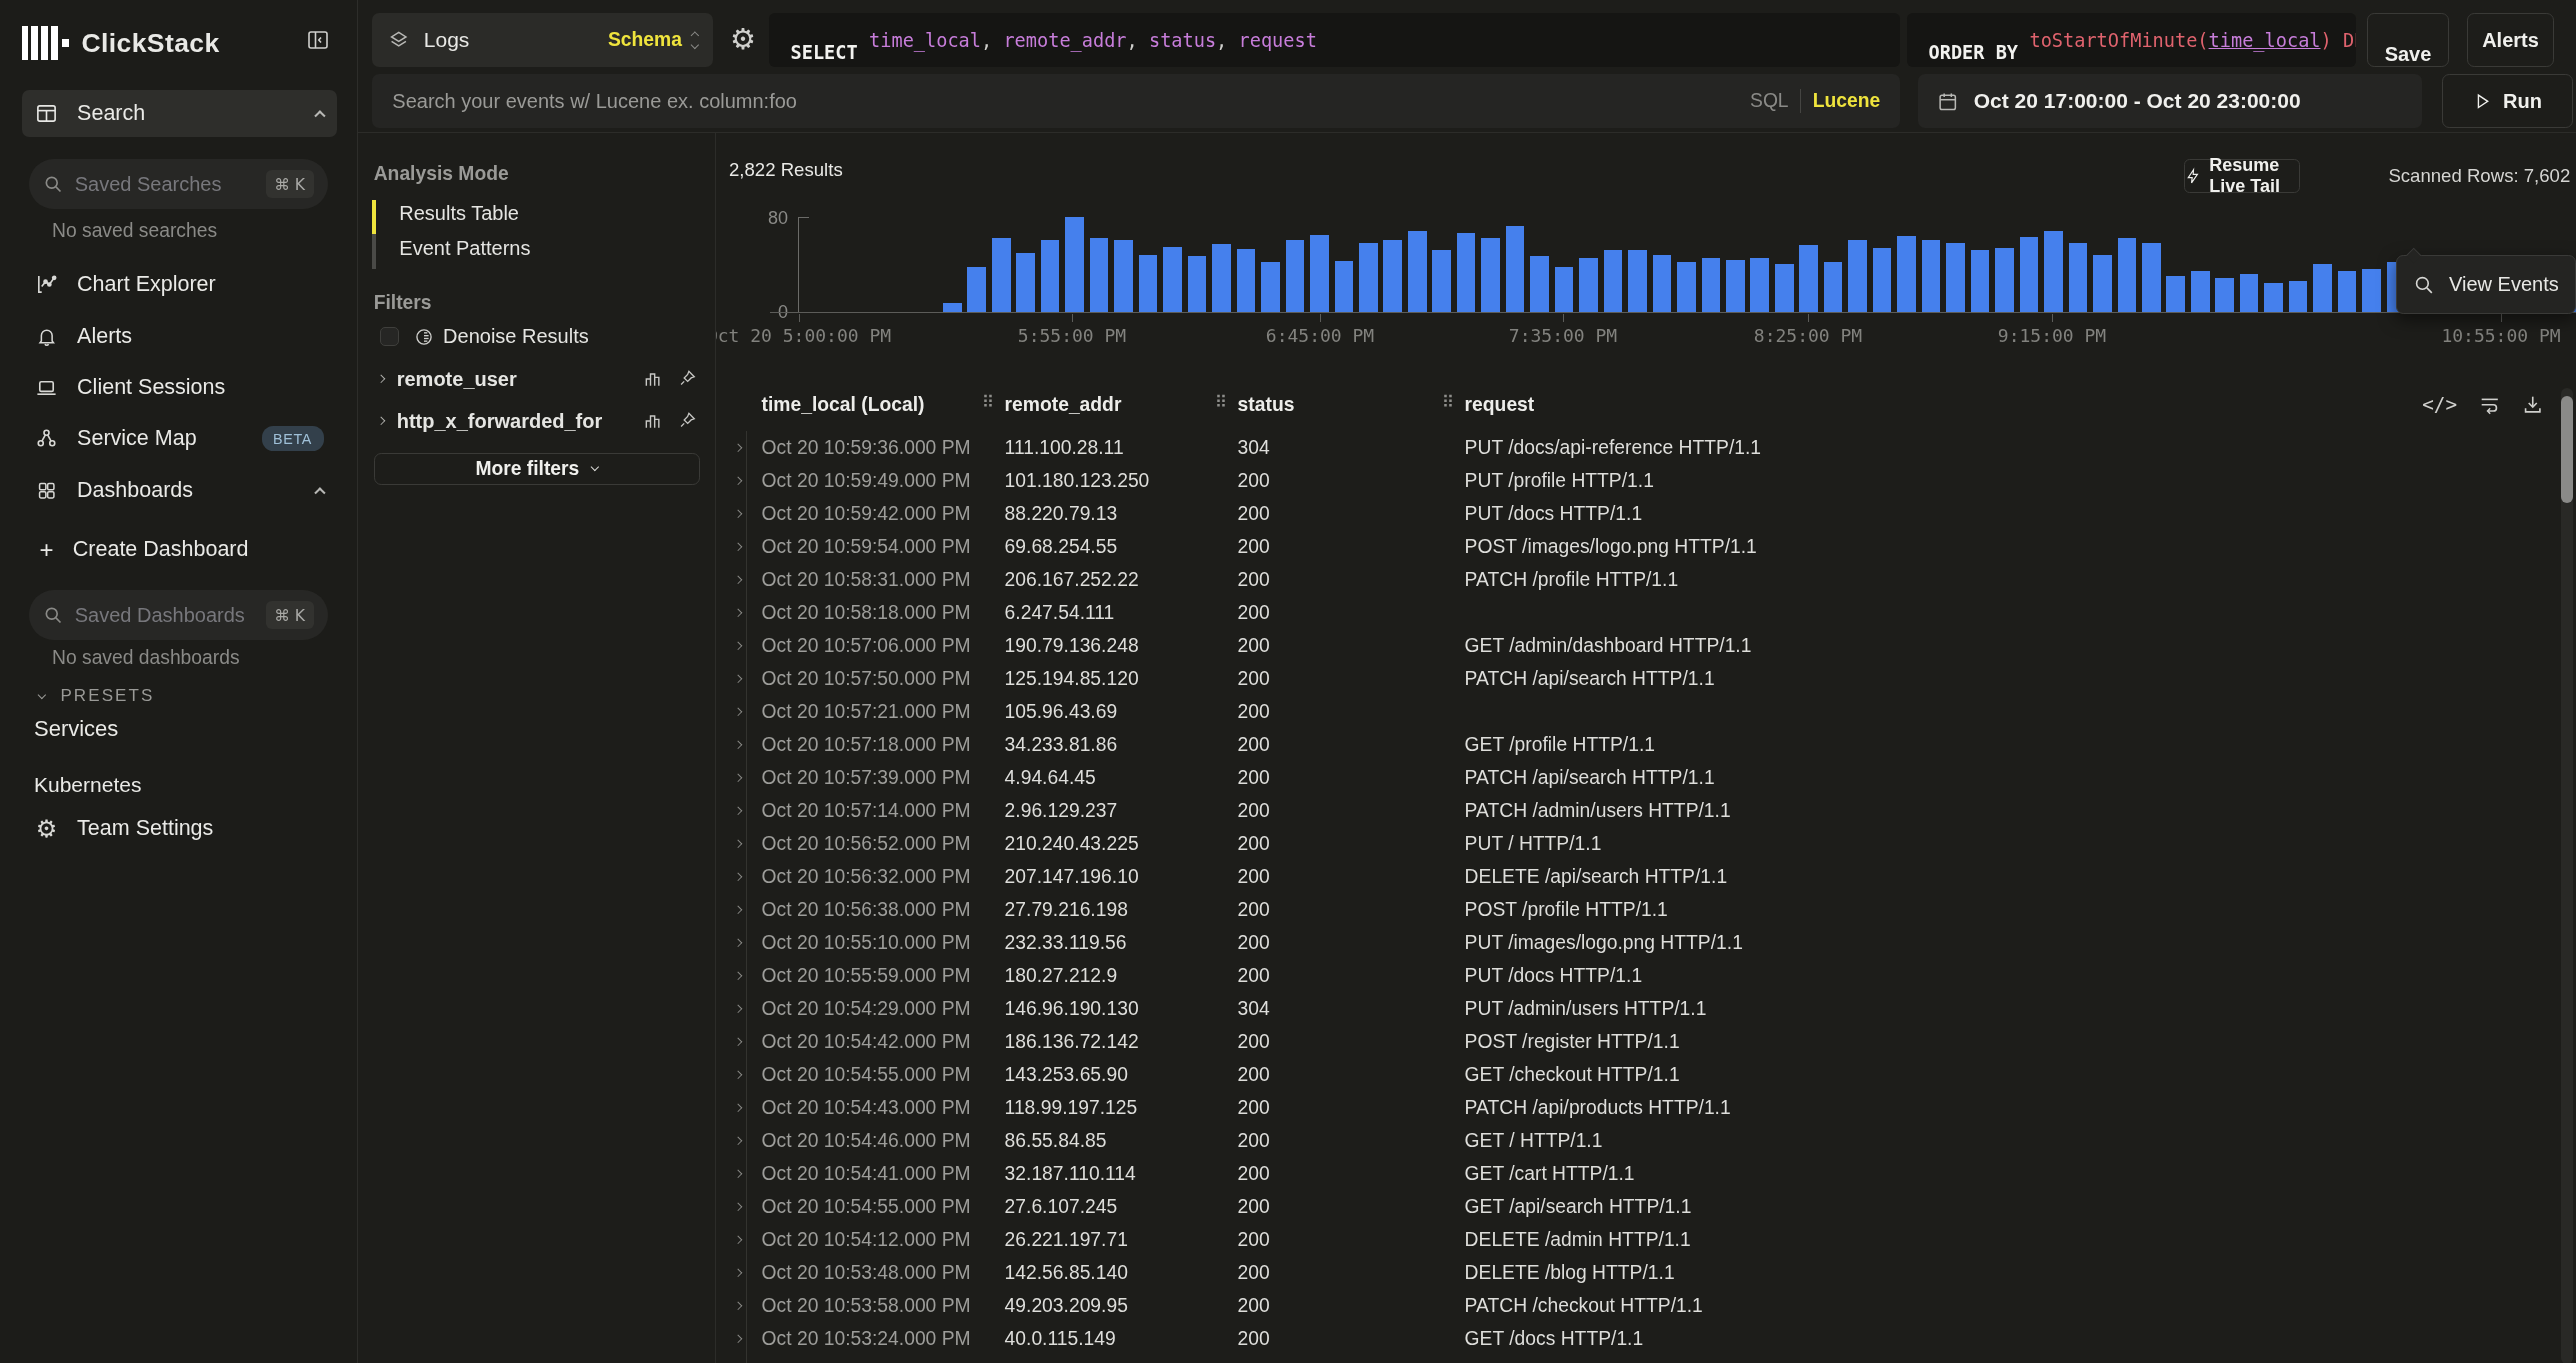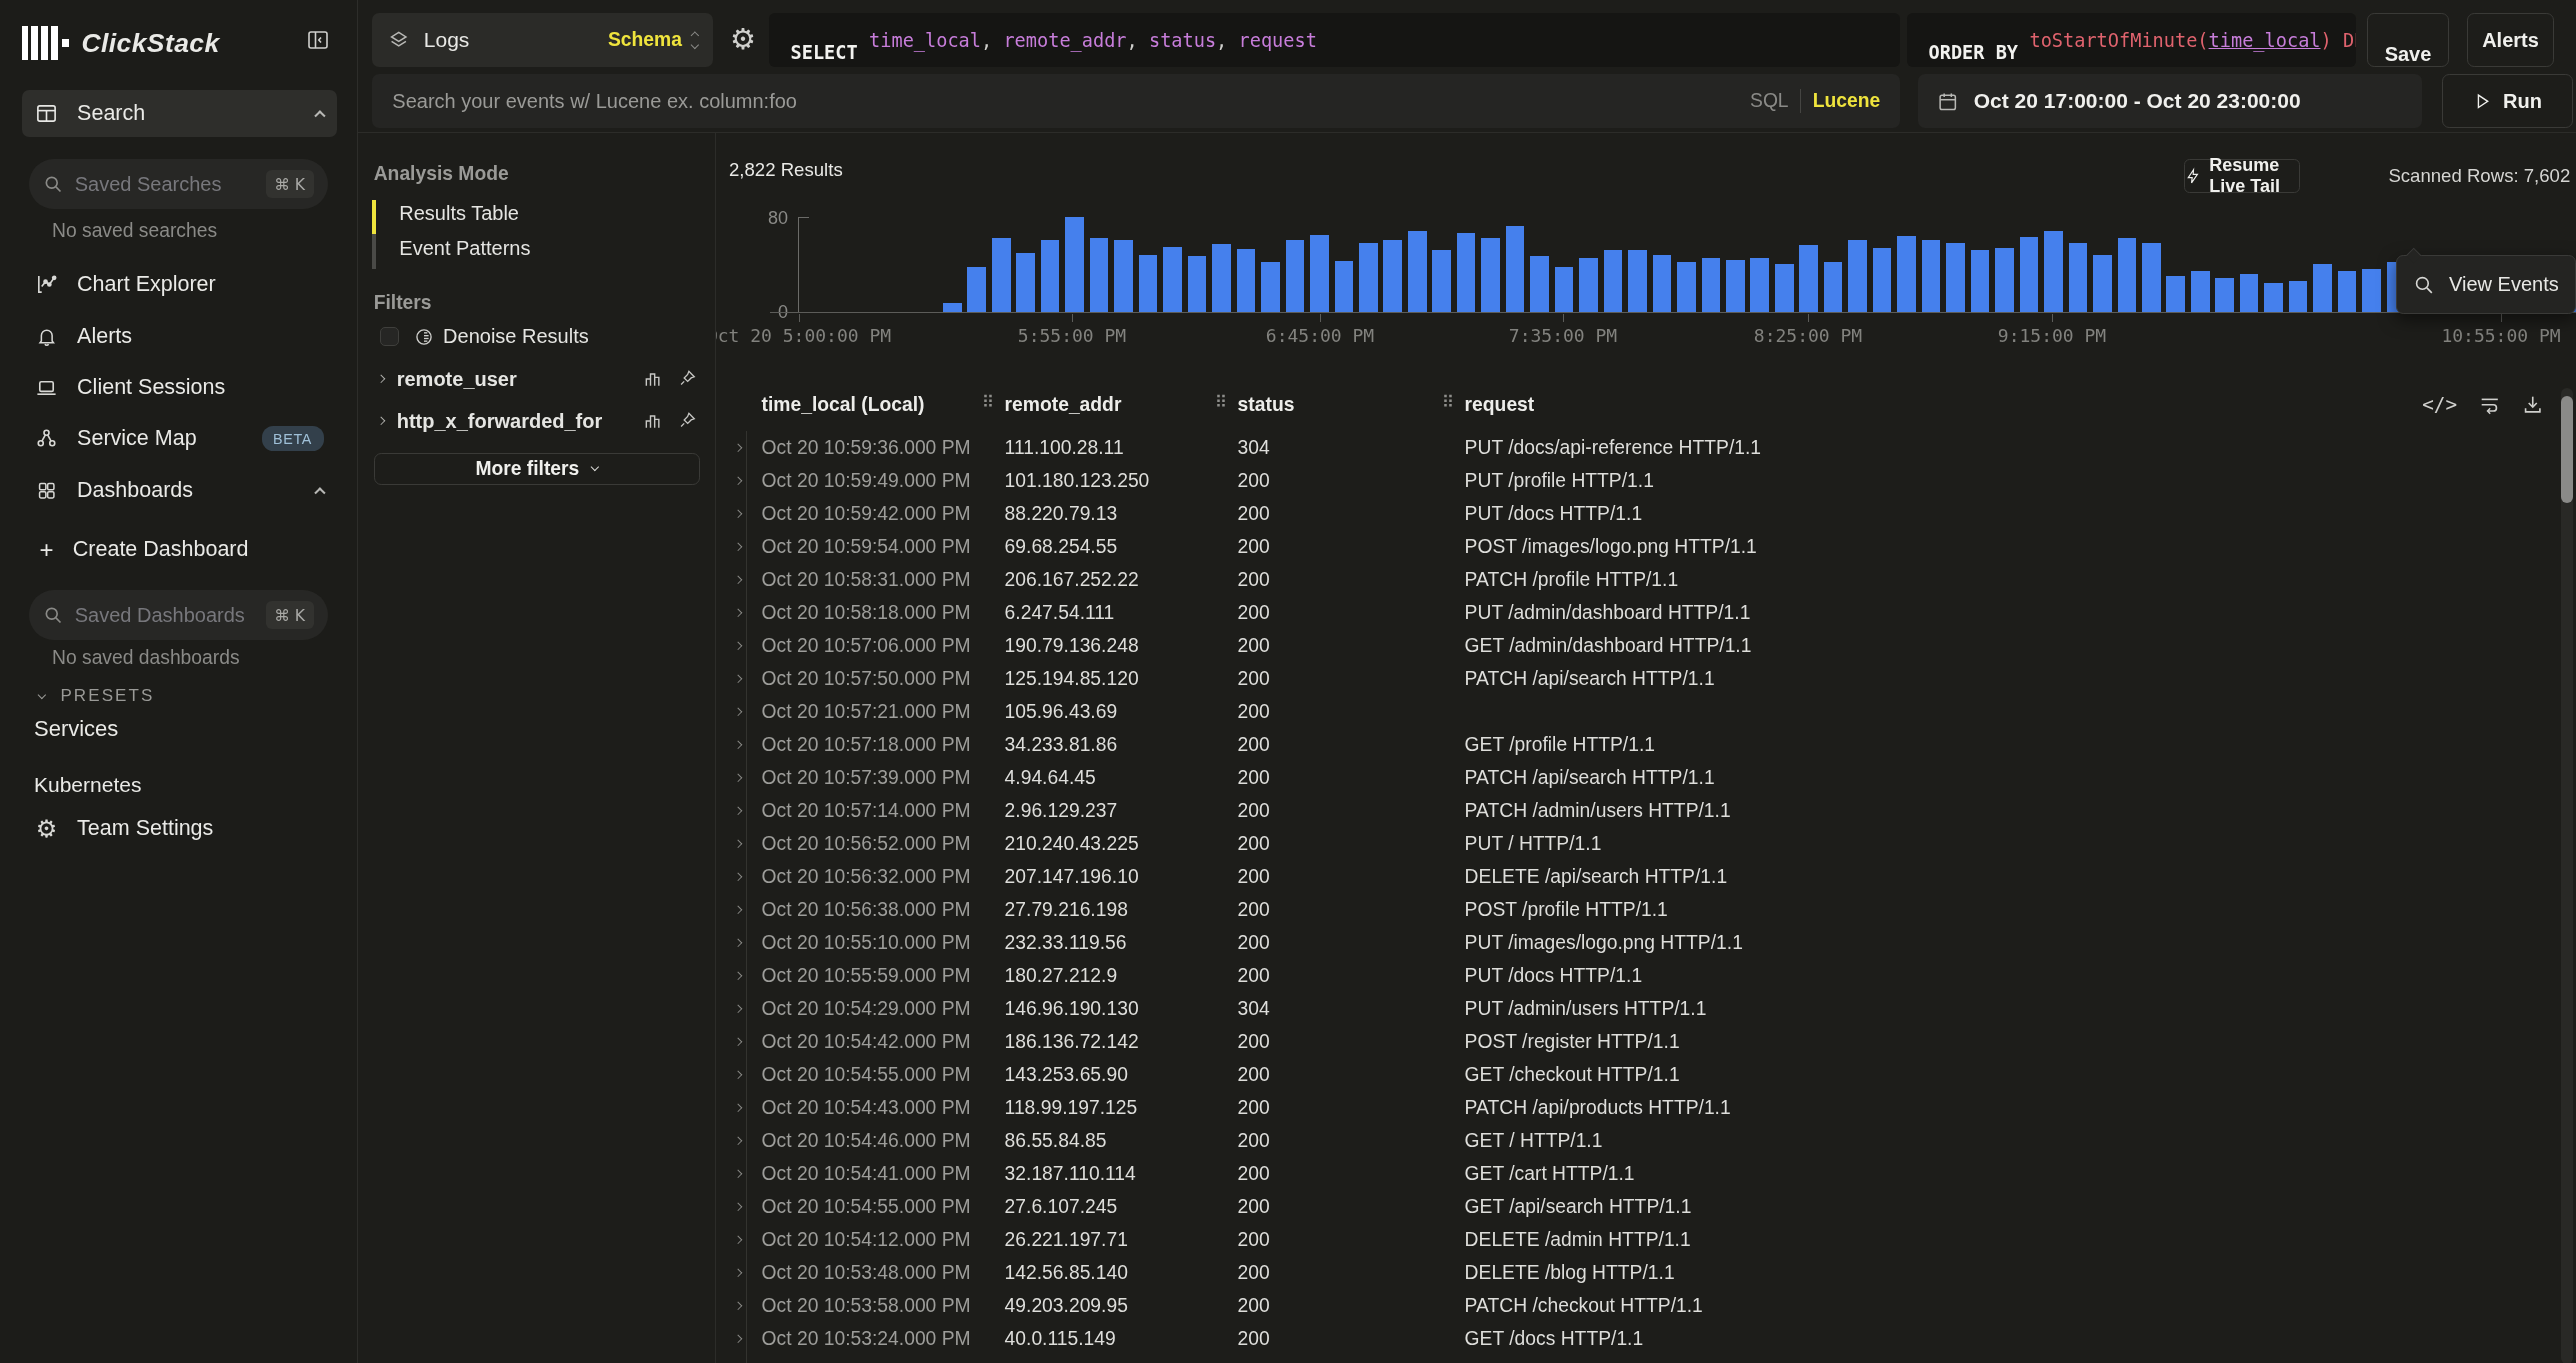--- a/index.html
+++ b/index.html
@@ -8,21 +8,21 @@
        font-family:"Liberation Sans",sans-serif;color:#e9e9e6;}
   .mono{font-family:"DejaVu Sans Mono",monospace;}
   .abs{position:absolute;}
 
   
   #sidebar{position:absolute;left:0;top:0;width:358px;height:1364px;background:#1c1c19;border-right:0.7px solid #2d2d2a;}
   .brandrow{position:absolute;left:21.5px;top:21.5px;width:315px;height:43px;display:flex;align-items:center;}
   .logo{display:flex;align-items:center;gap:3.6px;height:34px;}
   .logo .bar{width:6.4px;height:34px;background:#fff;}
   .logo .dot{width:6.4px;height:8.6px;background:#fff;margin-left:0.7px;}
-  .brand{font-size:26.5px;font-weight:600;margin-left:13px;letter-spacing:0.4px;font-style:italic;}
+  .brand{font-size:26.5px;font-weight:600;margin-left:13px;letter-spacing:0.4px;}
   .collapse{position:absolute;right:4.3px;top:4.3px;width:29px;height:29px;display:flex;align-items:center;justify-content:center;}
   .navitem{position:absolute;left:21.5px;width:315px;height:43px;display:flex;align-items:center;gap:18.6px;padding:0 13px;border-radius:7.2px;font-size:21.5px;color:#eaeae7;}
   .navitem .ic{width:24px;display:flex;justify-content:center;color:#d8d8d5;}
   .navitem.active{background:#2e2e2b;height:47px;}
   .pill{position:absolute;left:29px;width:299px;height:50px;background:#272725;border-radius:26px;display:flex;align-items:center;padding:0 14.3px;gap:11.4px;}
   .pill .ph{color:#77777c;font-size:20px;flex:1;}
   .kbd{background:#32322f;color:#a9a9a6;border-radius:5.7px;font-size:15.7px;padding:4.3px 8.6px;font-family:"DejaVu Sans",sans-serif;}
   .dimnote{position:absolute;left:52px;font-size:19.3px;color:#8a8a87;}
   .beta{background:#33404b;color:#9fc0d8;font-size:14.3px;font-weight:400;letter-spacing:0.7px;border-radius:11.4px;padding:4.3px 11.4px;margin-left:auto;}
   .preshead{position:absolute;left:39px;display:flex;align-items:center;gap:15.7px;color:#9a9a97;font-size:17px;letter-spacing:2.1px;}
@@ -589,21 +589,20 @@
           <span class="c v">200</span>
           <span class="c v">PATCH /profile HTTP/1.1</span>
         </div>
         <div class="trow tgrid">
           <span class="cvc">
             <span class="cv right sm"></span>
           </span>
           <span class="c ts">Oct 20 10:58:18.000 PM</span>
           <span class="c v">6.247.54.111</span>
           <span class="c v">200</span>
-          <span class="c v">PUT /admin/dashboard HTTP/1.1</span>
         </div>
         <div class="trow tgrid">
           <span class="cvc">
             <span class="cv right sm"></span>
           </span>
           <span class="c ts">Oct 20 10:57:06.000 PM</span>
           <span class="c v">190.79.136.248</span>
           <span class="c v">200</span>
           <span class="c v">GET /admin/dashboard HTTP/1.1</span>
         </div>

